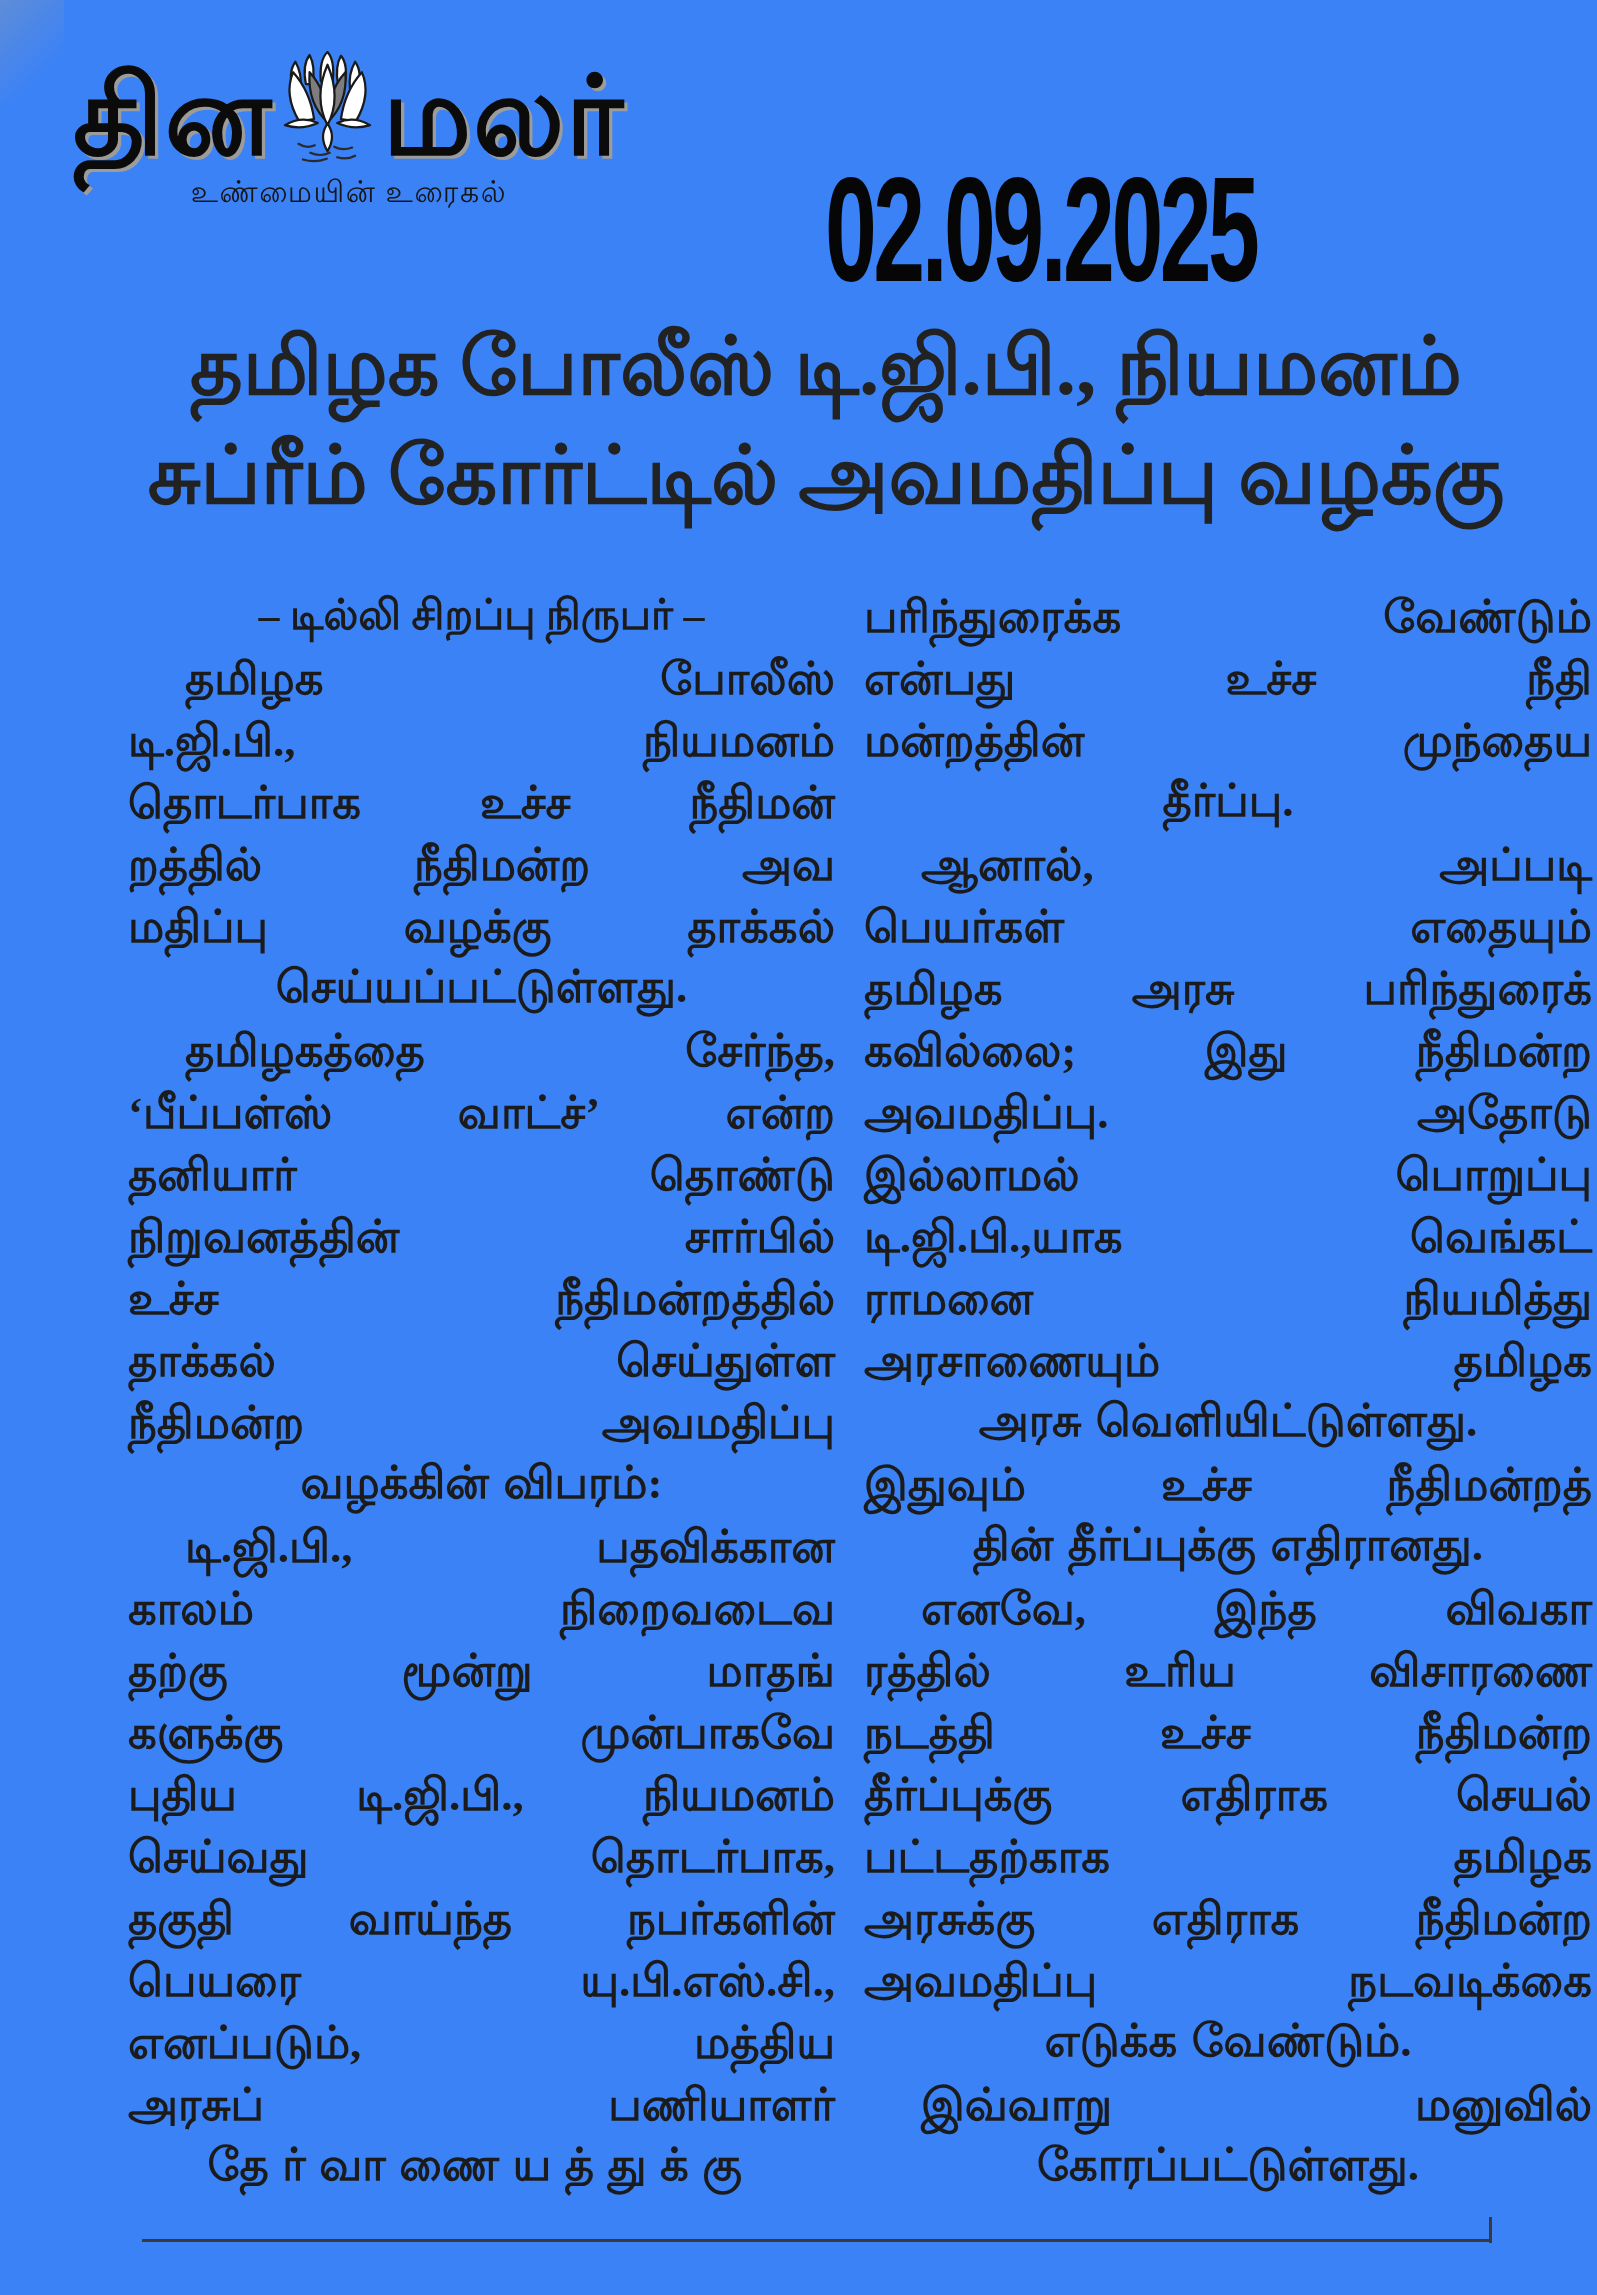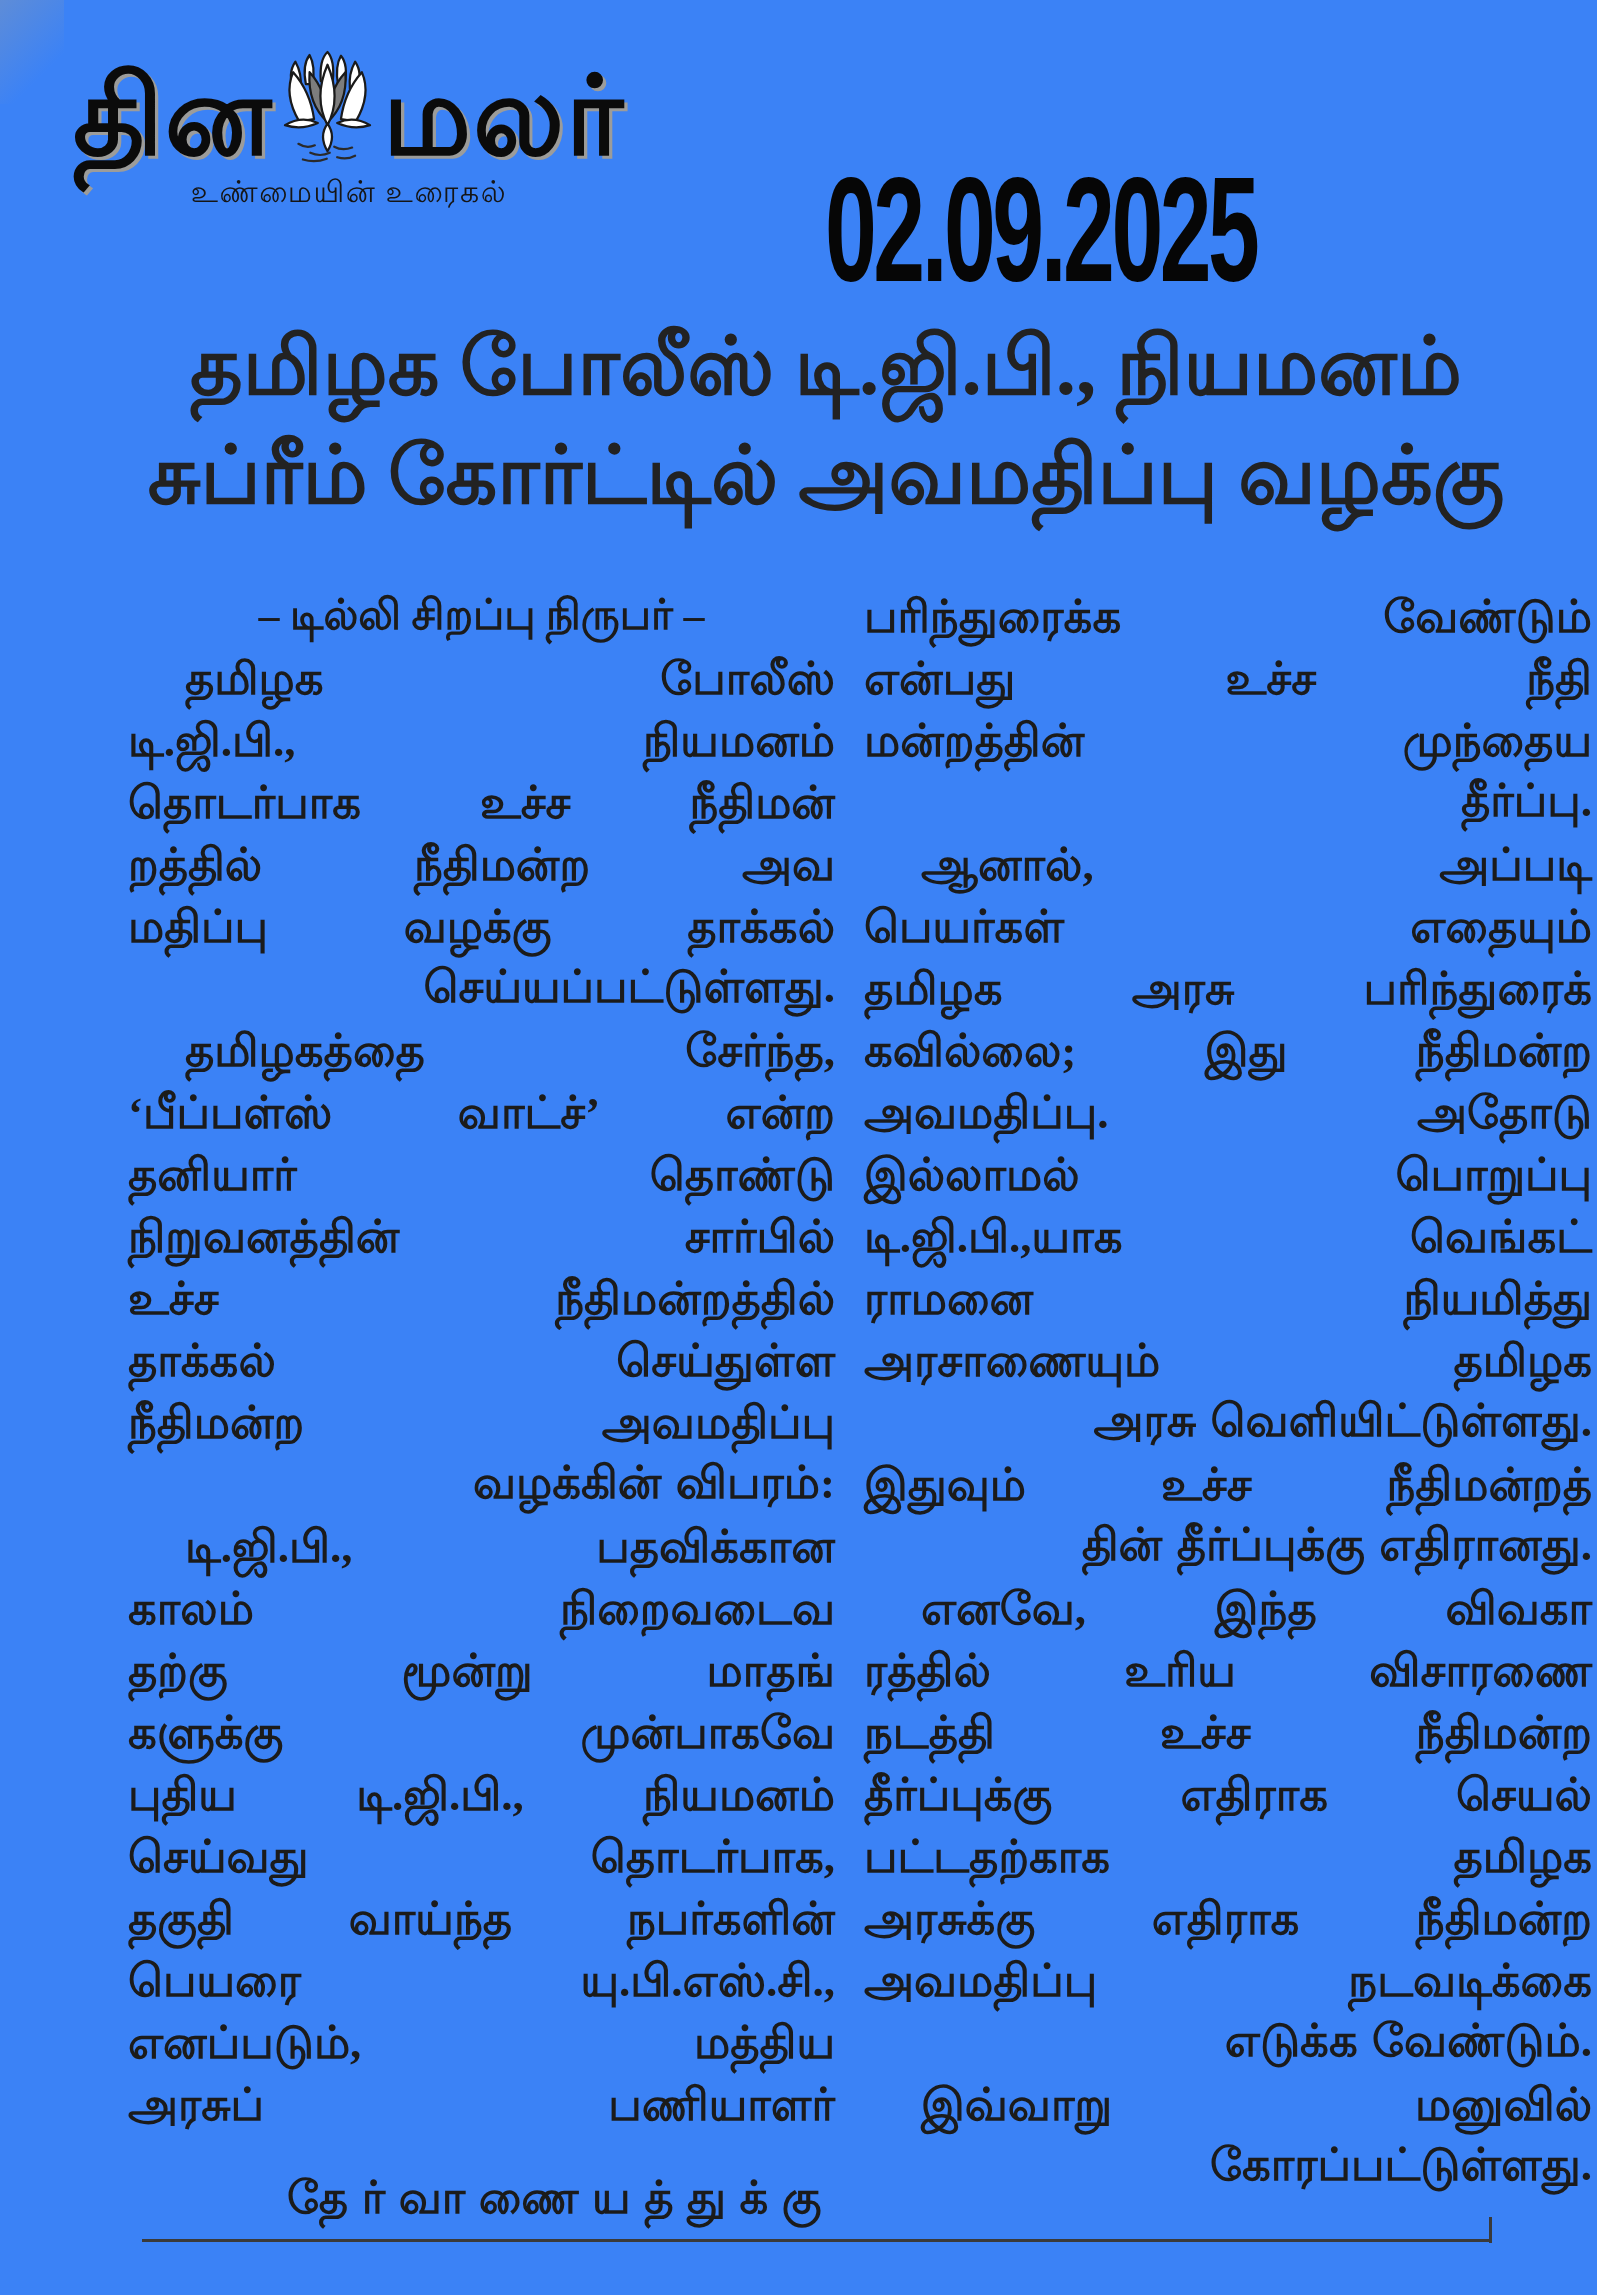--- a/index.html
+++ b/index.html
@@ -72,23 +72,23 @@
   }
   .col{display:block;}
   .col-left{width:707px;}
   .col-right{width:728px;}
   .line{
     height:62px;
     display:flex;align-items:center;
     white-space:nowrap;
   }
   .line.justify{justify-content:space-between;align-items:flex-end;}
-  .line.flow{justify-content:flex-end;gap:14.4px;}
+  .line.flow{justify-content:center;gap:14.4px;}
   .line.indent{padding-left:57px;}
-  .line.tracked{letter-spacing:0.30em;margin-top:33px;}
+  .line.tracked{letter-spacing:0.30em;}
   .byline{
     justify-content:center;
     font-weight:700;
     font-size:42px;
     text-align:right;
   }
   
   .bottom-rule{
     position:absolute;left:142px;top:2239px;
     width:1350px;height:3.2px;background:#3a3a3a;

